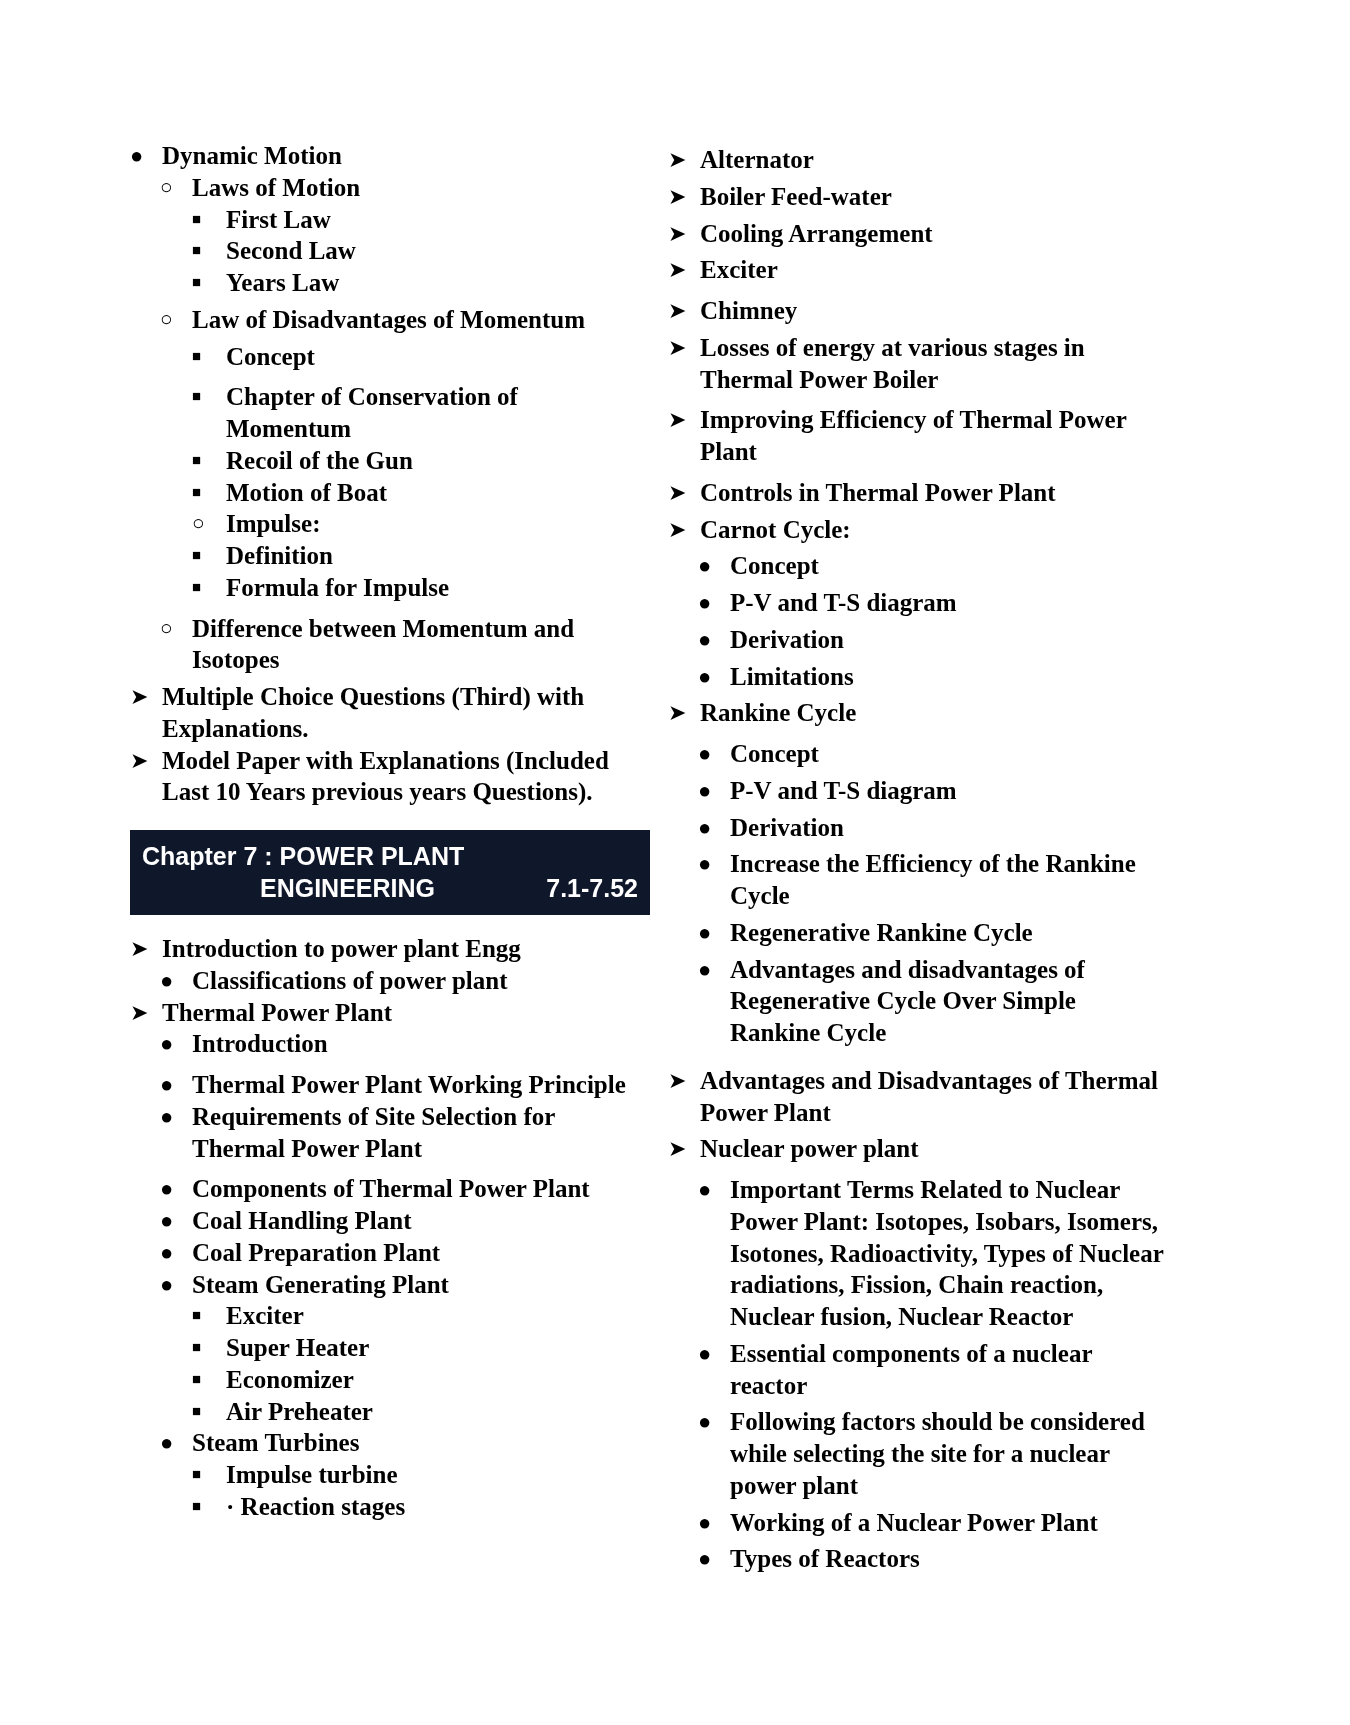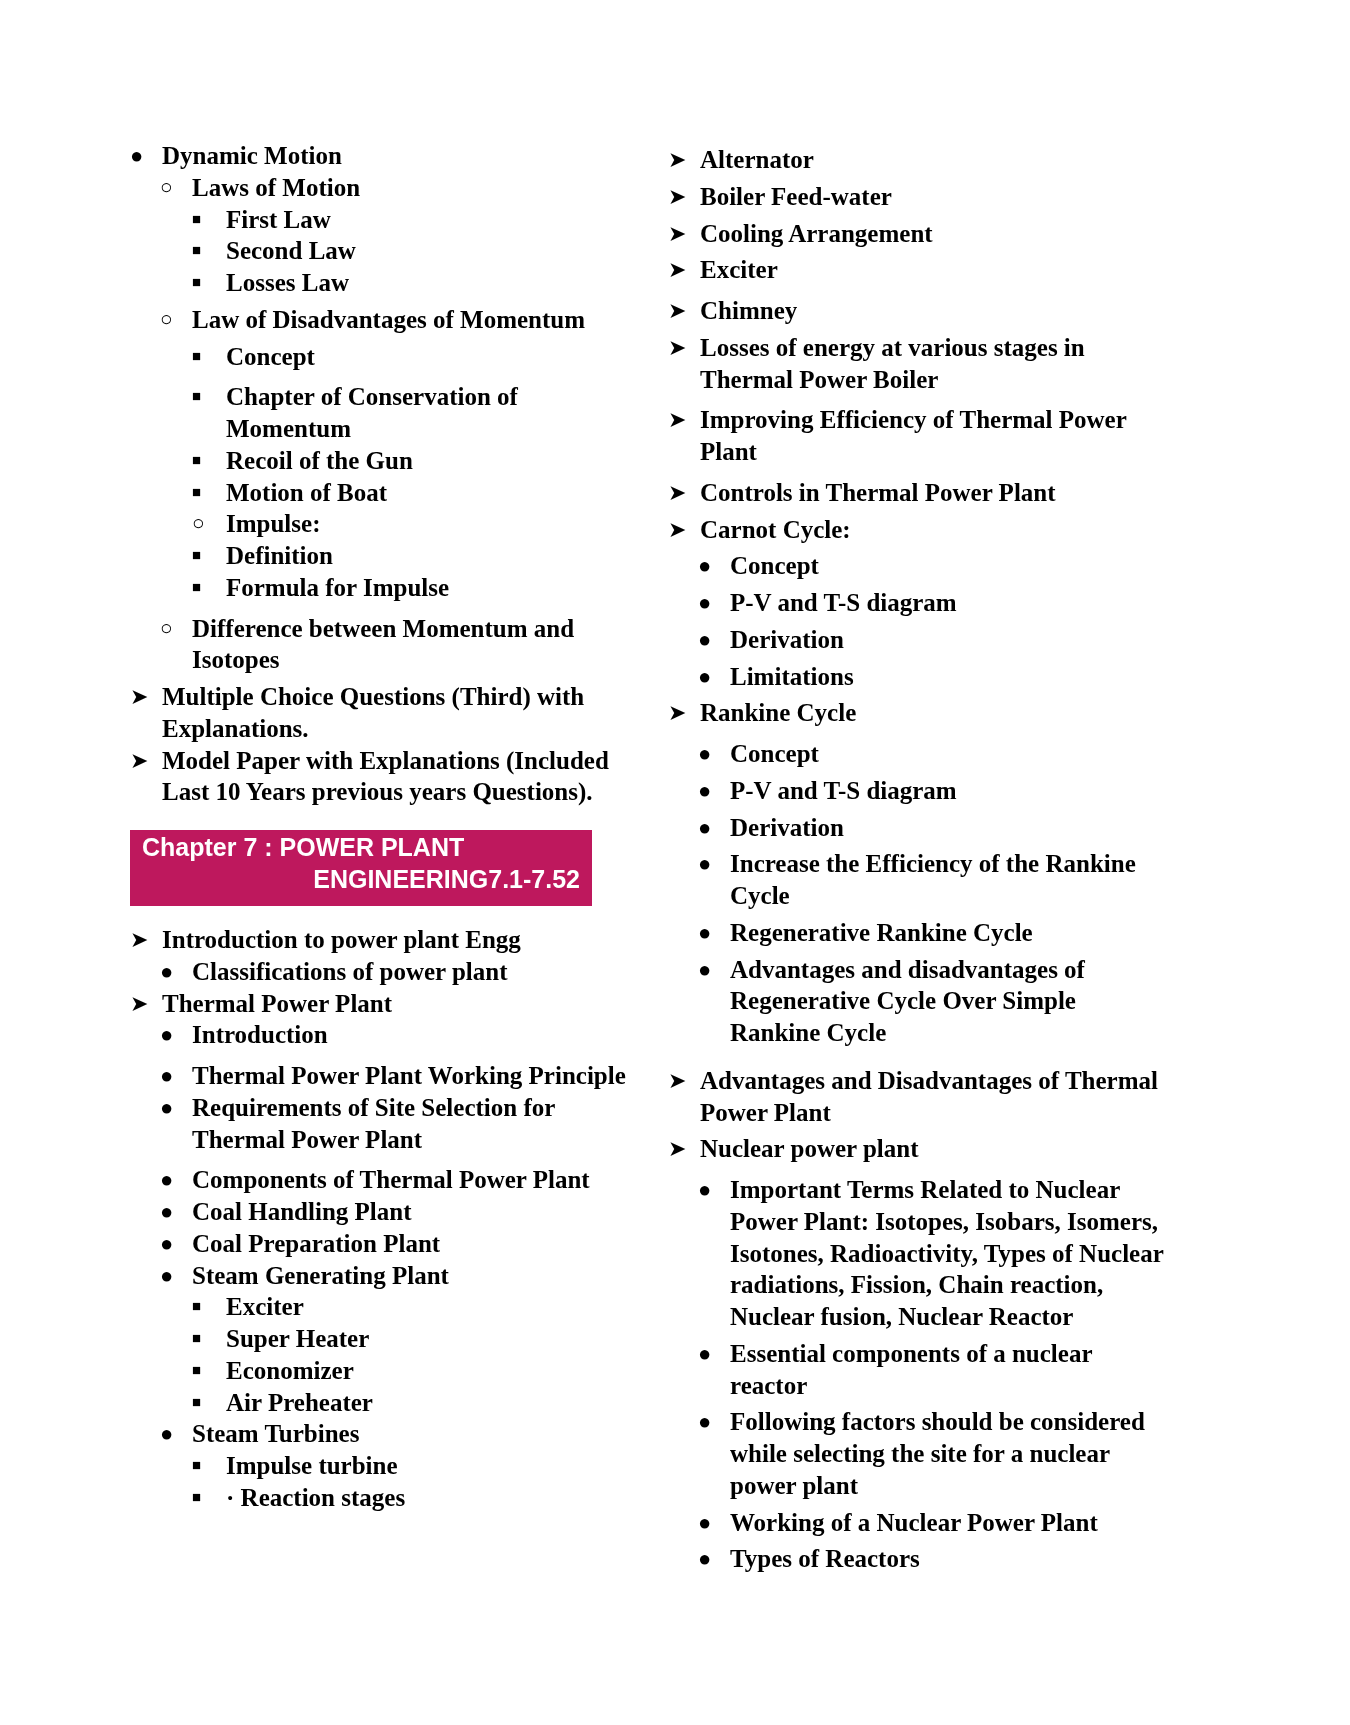--- a/index.html
+++ b/index.html
@@ -90,39 +90,39 @@
   .lv1 .bul { width: 32px; }
   .lv2 .bul { width: 34px; }
 
   .bold { font-weight: bold; }
   .sp-top { margin-top: 16px; }
   .sp-top-sm { margin-top: 9px; }
   .sp-top-xs { margin-top: 5px; }
 
   
   .chapter-banner {
-    background: #be185d;
+    background: #0f172a;
     color: #ffffff;
     font-family: "Liberation Sans", "DejaVu Sans", sans-serif;
     font-weight: bold;
     font-size: 25px;
     line-height: 1.26;
-    padding: 2px 8px 11px 12px;
+    padding: 11px 8px 11px 12px;
     margin-top: 22px;
-    width: 462px;
+    width: 520px;
     box-sizing: border-box;
   }
   .chapter-line1 {
     display: block;
     white-space: nowrap;
   }
   .chapter-line2 {
     display: flex;
     flex-direction: row;
-    justify-content: flex-end;
+    justify-content: space-between;
     align-items: baseline;
     padding-left: 118px;
     padding-right: 4px;
   }
   .after-banner { margin-top: 18px; }
 </style>
 </head>
 <body>
 
 <div class="page">
@@ -143,21 +143,21 @@
         <div class="li lv2">
           <span class="bul bul-sq">■</span>
           <span class="txt">First Law</span>
         </div>
         <div class="li lv2">
           <span class="bul bul-sq">■</span>
           <span class="txt">Second Law</span>
         </div>
         <div class="li lv2">
           <span class="bul bul-sq">■</span>
-          <span class="txt">Losses Law</span>
+          <span class="txt">Years Law</span>
         </div>
         <div class="li lv1 sp-top-xs">
           <span class="bul bul-circ">○</span>
           <span class="txt">Law of Disadvantages of Momentum</span>
         </div>
         <div class="li lv2 sp-top-xs">
           <span class="bul bul-sq">■</span>
           <span class="txt">Concept</span>
         </div>
         <div class="li lv2 sp-top-sm">

